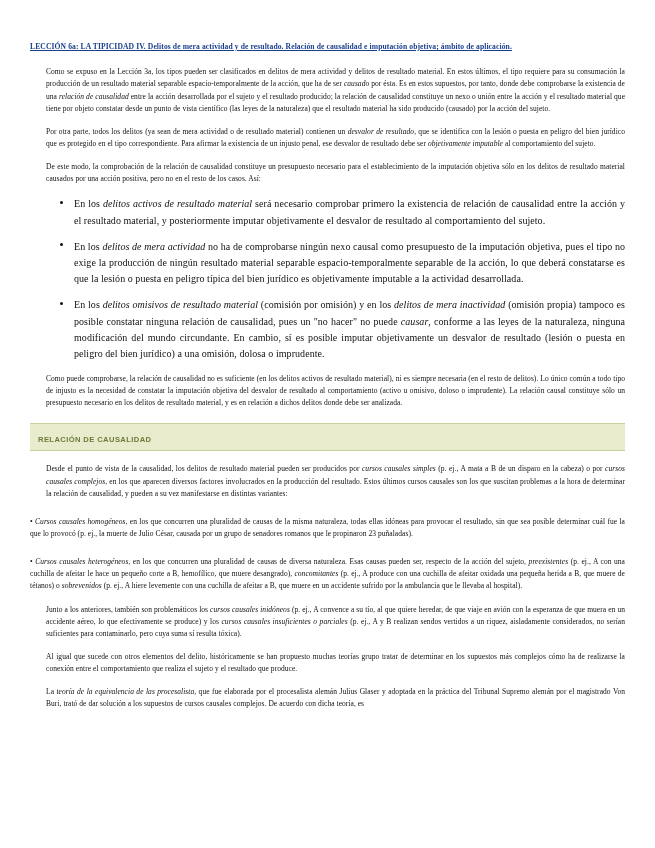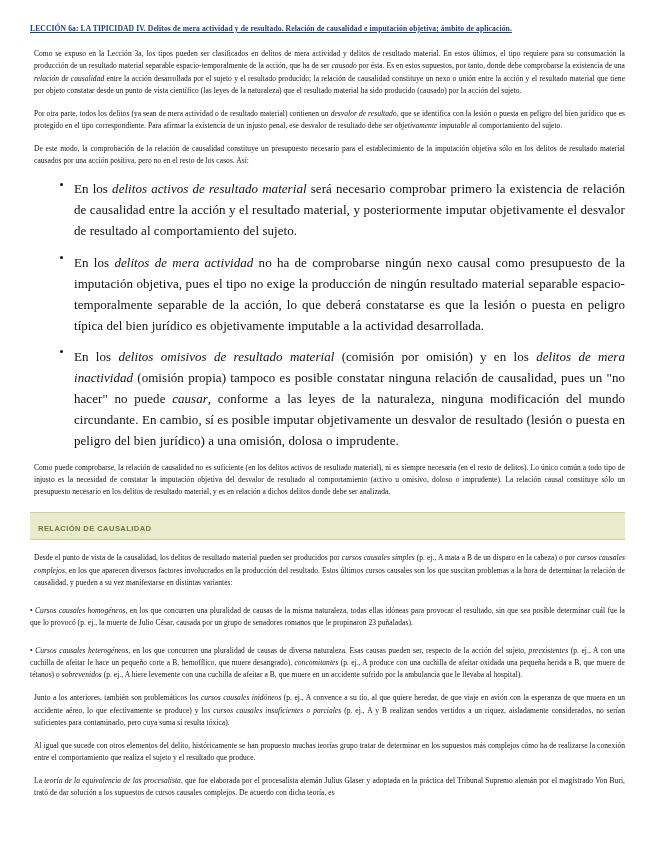--- a/index.html
+++ b/index.html
@@ -9,49 +9,49 @@
   }
   body {
     width: 655px;
     min-height: 848px;
     font-family: "Liberation Serif", serif;
     color: #111111;
   }
   .page {
     width: 655px;
     box-sizing: border-box;
-    padding: 24px 30px 10px 30px;
+    padding: 42px 30px 10px 30px;
   }
   .doc-title {
     font-family: "Liberation Serif", serif;
     font-size: 7.6px;
     font-weight: bold;
     color: #1a3e8c;
     text-decoration: underline;
     text-align: left;
     line-height: 1.35;
     margin: 0 0 14px 0;
     letter-spacing: 0.1px;
   }
   p.para {
     font-size: 7.5px;
     line-height: 1.62;
     text-align: justify;
-    margin: 0 0 11px 4px;
+    margin: 0 0 11px 16px;
     color: #111111;
     letter-spacing: 0.05px;
   }
   ul.bullets {
     list-style: none;
     margin: 0 0 11px 0;
     padding: 0 0 0 30px;
   }
   ul.bullets li {
     position: relative;
-    font-size: 13px;
+    font-size: 10px;
     line-height: 1.62;
     text-align: justify;
     margin: 0 0 10px 0;
     padding-left: 14px;
     letter-spacing: 0.05px;
   }
   ul.bullets li::before {
     content: "";
     position: absolute;
     left: 0;

